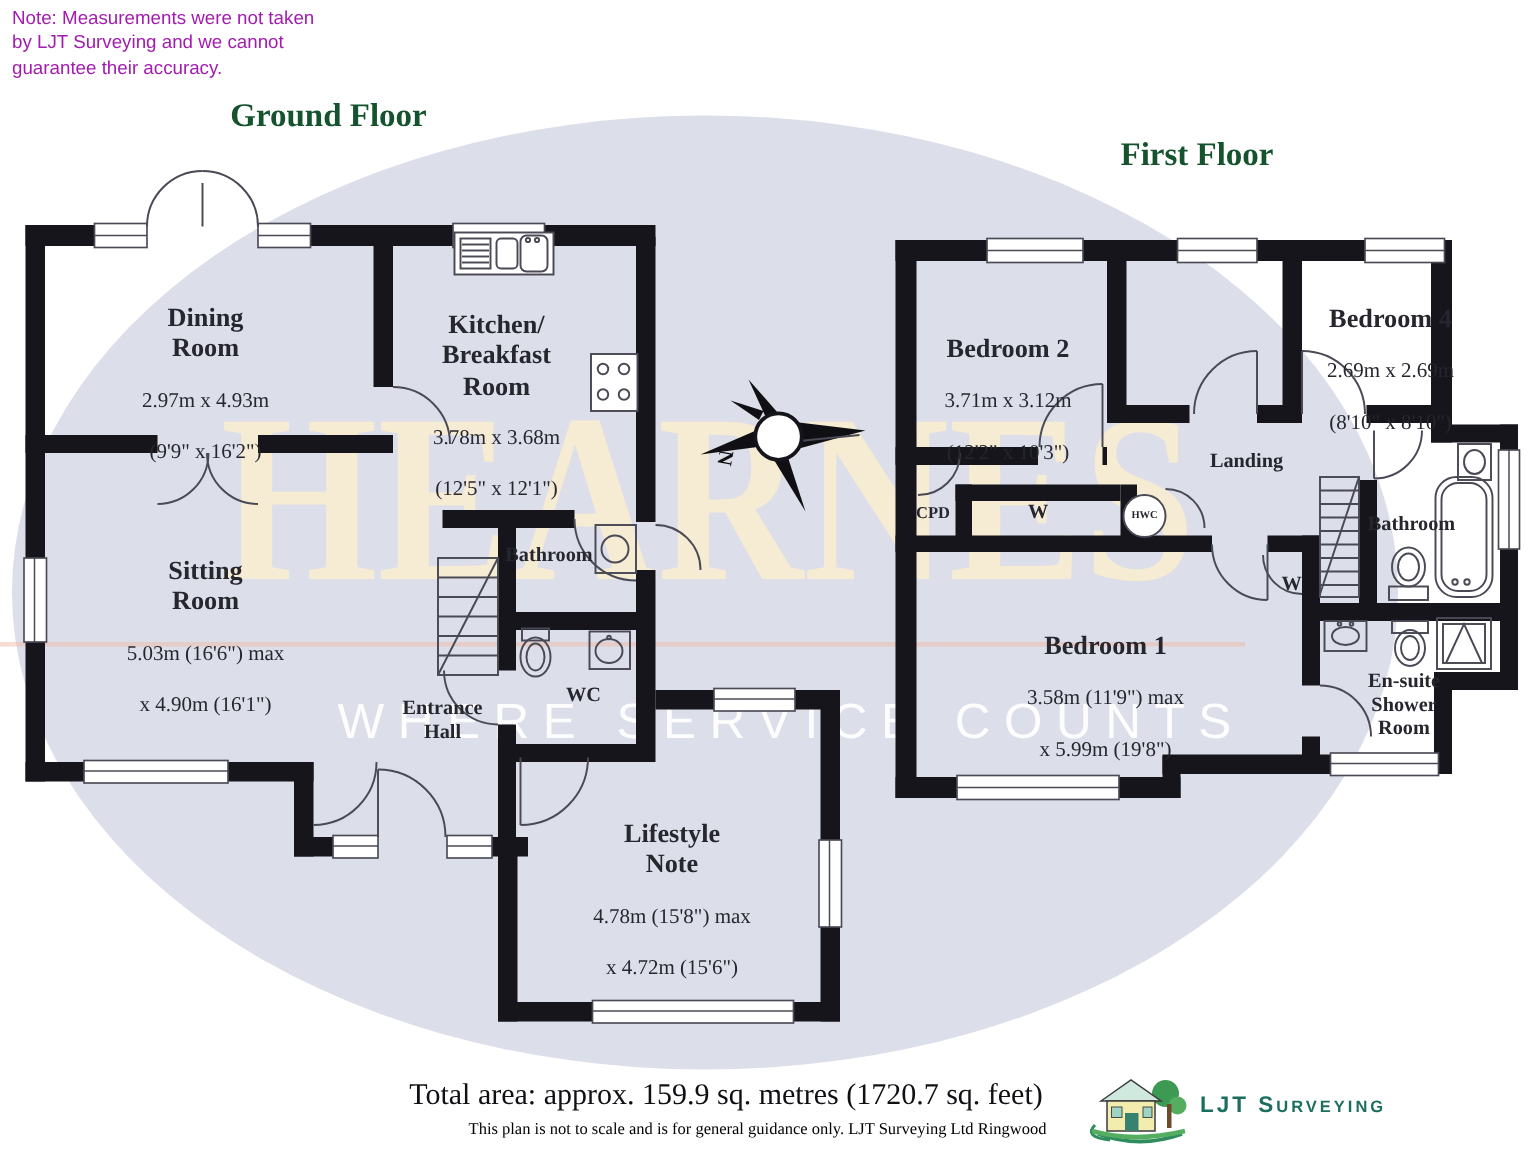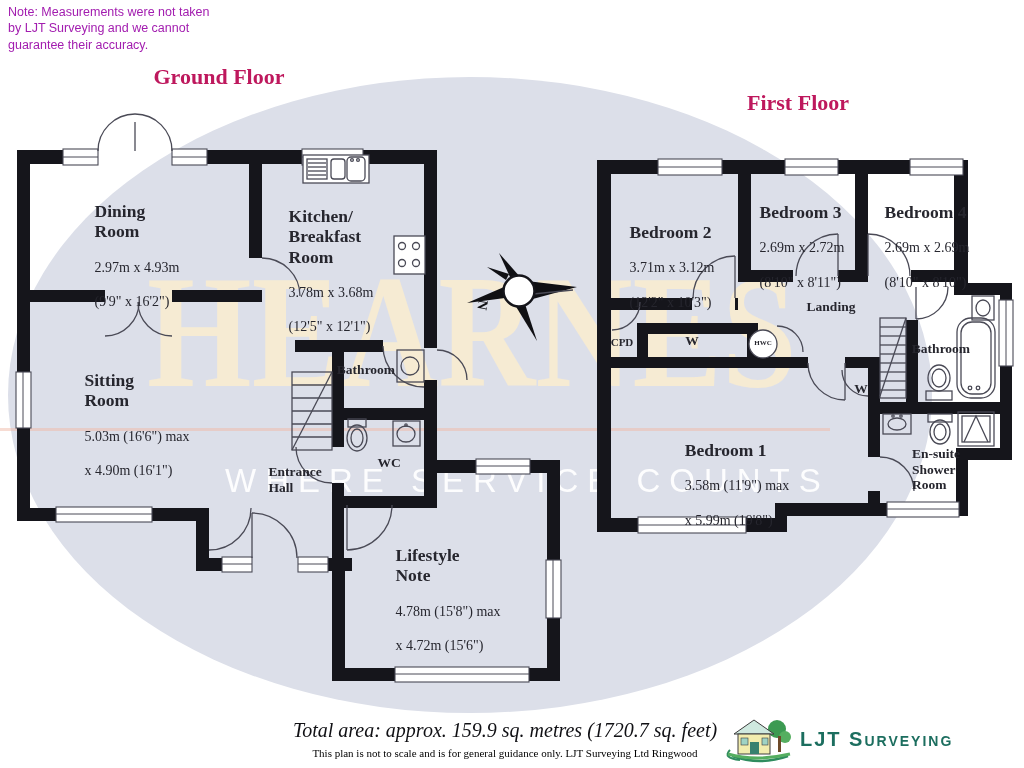--- a/index.html
+++ b/index.html
@@ -13,36 +13,36 @@
             transform:scaleX(.84);transform-origin:50% 50%;opacity:.93;white-space:nowrap;}
   .wm-tag{position:absolute;left:225px;top:462px;width:572px;text-align:center;
           font-family:"Liberation Sans","DejaVu Sans",sans-serif;font-size:33px;
           letter-spacing:9px;color:rgba(255,255,255,.93);white-space:nowrap;}
   svg.plan{position:absolute;left:0;top:0;}
   .wall{fill:#15151b;}
   .thin{stroke:#4a4a56;stroke-width:1.3;fill:none;}
   .winr{fill:#ffffff;stroke:#4a4a56;stroke-width:1.1;}
   .winl{stroke:#4a4a56;stroke-width:1;}
   .spike{fill:#101014;}
-  .lbl{position:absolute;transform:translateX(-50%);text-align:left;color:#26262e;white-space:pre-line;}
+  .lbl{position:absolute;transform:translateX(-50%);text-align:center;color:#26262e;white-space:pre-line;}
   .room-name{font-weight:bold;font-size:17.5px;line-height:1.16;}
   .room-dims{font-size:14px;line-height:1.18;}
   .sm{font-weight:bold;font-size:13.5px;line-height:1.15;}
   .xs{font-weight:bold;font-size:11px;}
   .hwc{font-weight:bold;font-size:7px;}
-  .floor-title{position:absolute;transform:translateX(-50%);font-size:22px;font-weight:bold;color:#be185d;white-space:nowrap;}
+  .floor-title{position:absolute;transform:translateX(-50%);font-size:22px;font-weight:bold;color:#14532d;white-space:nowrap;}
   .note{position:absolute;left:8px;top:4px;font-family:"Liberation Sans","DejaVu Sans",sans-serif;
         font-size:12.5px;line-height:1.3;color:#a21caf;white-space:pre-line;}
   .north{position:absolute;left:477px;top:297px;font-size:14px;font-weight:bold;
          transform:rotate(100deg);color:#101014;}
-  .total{position:absolute;left:505px;top:719px;transform:translateX(-50%);font-size:20px;color:#101014;white-space:nowrap;font-style:italic;}
+  .total{position:absolute;left:484px;top:719px;transform:translateX(-50%);font-size:20px;color:#101014;white-space:nowrap;}
   .disclaimer{position:absolute;left:505px;top:747px;transform:translateX(-50%);font-size:11px;color:#000000;white-space:nowrap;}
   .logo{position:absolute;left:720px;top:714px;width:240px;height:52px;}
   .logo-text{position:absolute;left:80px;top:14px;font-family:"Liberation Sans","DejaVu Sans",sans-serif;
-             font-size:20px;font-weight:bold;font-variant:small-caps;letter-spacing:2px;color:#1c6e5f;white-space:nowrap;}
+             font-size:15px;font-weight:bold;font-variant:small-caps;letter-spacing:2px;color:#1c6e5f;white-space:nowrap;}
 </style>
 </head>
 <body>
 
 <div class="canvas">
 
   <div class="ellipse"></div>
   <div class="accent-line"></div>
   <div class="wm-brand">HEARNES</div>
   <div class="wm-tag">WHERE SERVICE COUNTS</div>
@@ -291,31 +291,26 @@
   <div class="lbl sm" style="left:366px;top:362px">Bathroom</div>
   <div class="lbl sm" style="left:389px;top:455px">WC</div>
   <div class="lbl sm" style="left:295px;top:464px">Entrance
 Hall</div>
 
   <div class="lbl" style="left:672px;top:204px">
     <div class="room-name">Bedroom 2</div>
     <div class="room-dims">3.71m x 3.12m</div>
     <div class="room-dims">(12'2" x 10'3")</div>
   </div>
-  <div class="lbl" style="left:802px;top:184px">
-    <div class="room-name">Bedroom 3</div>
-    <div class="room-dims">2.69m x 2.72m</div>
-    <div class="room-dims">(8'10" x 8'11")</div>
-  </div>
   <div class="lbl" style="left:927px;top:184px">
     <div class="room-name">Bedroom 4</div>
     <div class="room-dims">2.69m x 2.69m</div>
     <div class="room-dims">(8'10" x 8'10")</div>
   </div>
-  <div class="lbl" style="left:737px;top:422px">
+  <div class="lbl" style="left:737px;top:402px">
     <div class="room-name">Bedroom 1</div>
     <div class="room-dims">3.58m (11'9") max</div>
     <div class="room-dims">x 5.99m (19'8")</div>
   </div>
   <div class="lbl sm" style="left:831px;top:299px">Landing</div>
   <div class="lbl xs" style="left:622px;top:336px">CPD</div>
   <div class="lbl sm" style="left:692px;top:333px">W</div>
   <div class="lbl hwc" style="left:763px;top:339px">HWC</div>
   <div class="lbl sm" style="left:861px;top:381px">W</div>
   <div class="lbl sm" style="left:941px;top:341px">Bathroom</div>

